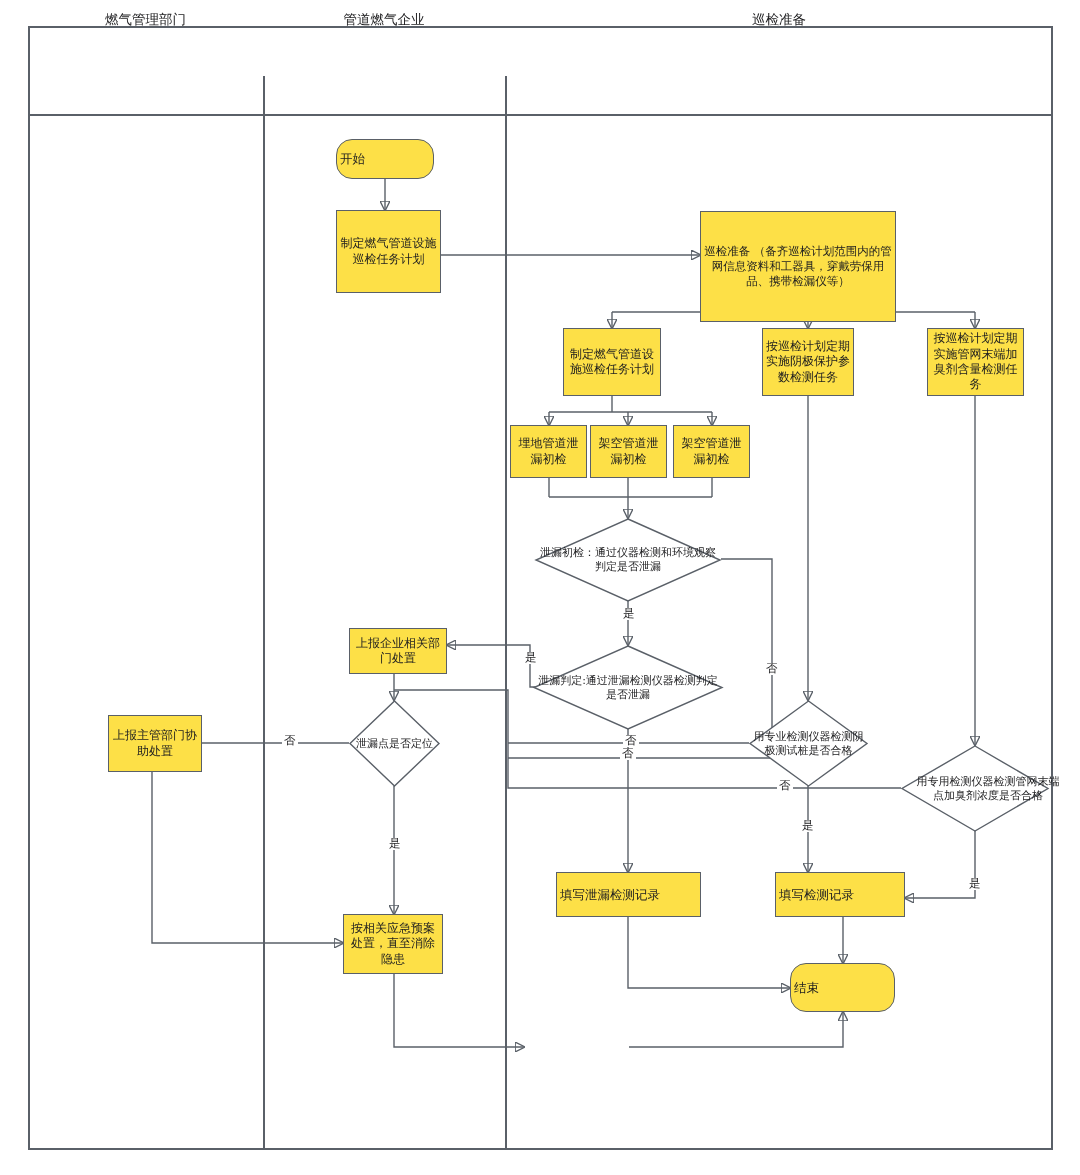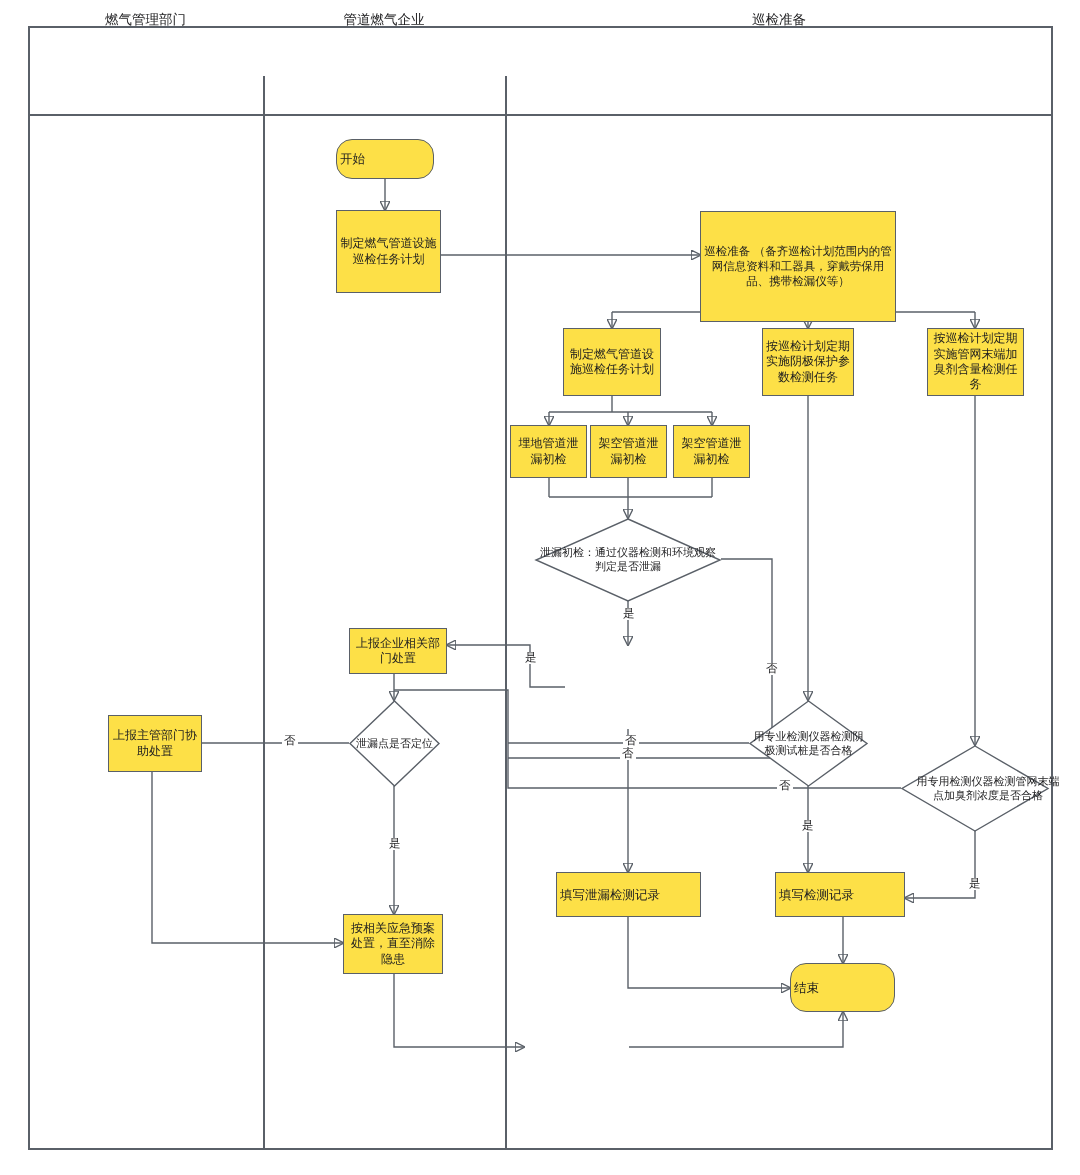--- a/index.html
+++ b/index.html
@@ -167,20 +167,28 @@
 
   <div class="dia" style="left:535px;top:518px;width:186px;height:84px;">
     <svg width="186" height="84" viewBox="0 0 186 84">
       <polygon points="93,1 185,42 93,83 1,42" fill="#fff" stroke="#5a6068" stroke-width="1.4"></polygon>
     </svg>
     <div class="dtxt" style="font-size:11px;">
       <span>泄漏初检：通过仪器检测和环境观察判定是否泄漏</span>
     </div>
   </div>
 
+  <div class="dia" style="left:533px;top:645px;width:190px;height:85px;">
+    <svg width="190" height="85" viewBox="0 0 190 85">
+      <polygon points="95,1 189,42.5 95,84 1,42.5" fill="#fff" stroke="#5a6068" stroke-width="1.4"></polygon>
+    </svg>
+    <div class="dtxt" style="font-size:11px;">
+      <span>泄漏判定:通过泄漏检测仪器检测判定是否泄漏</span>
+    </div>
+  </div>
 
   <div class="node proc" style="left:349px;top:628px;width:98px;height:46px;font-size:12px;">
     <span>上报企业相关部门处置</span>
   </div>
 
   <div class="dia" style="left:349px;top:700px;width:91px;height:87px;">
     <svg width="91" height="87" viewBox="0 0 91 87">
       <polygon points="45.5,1 90,43.5 45.5,86 1,43.5" fill="#fff" stroke="#5a6068" stroke-width="1.4"></polygon>
     </svg>
     <div class="dtxt" style="font-size:11px;">

